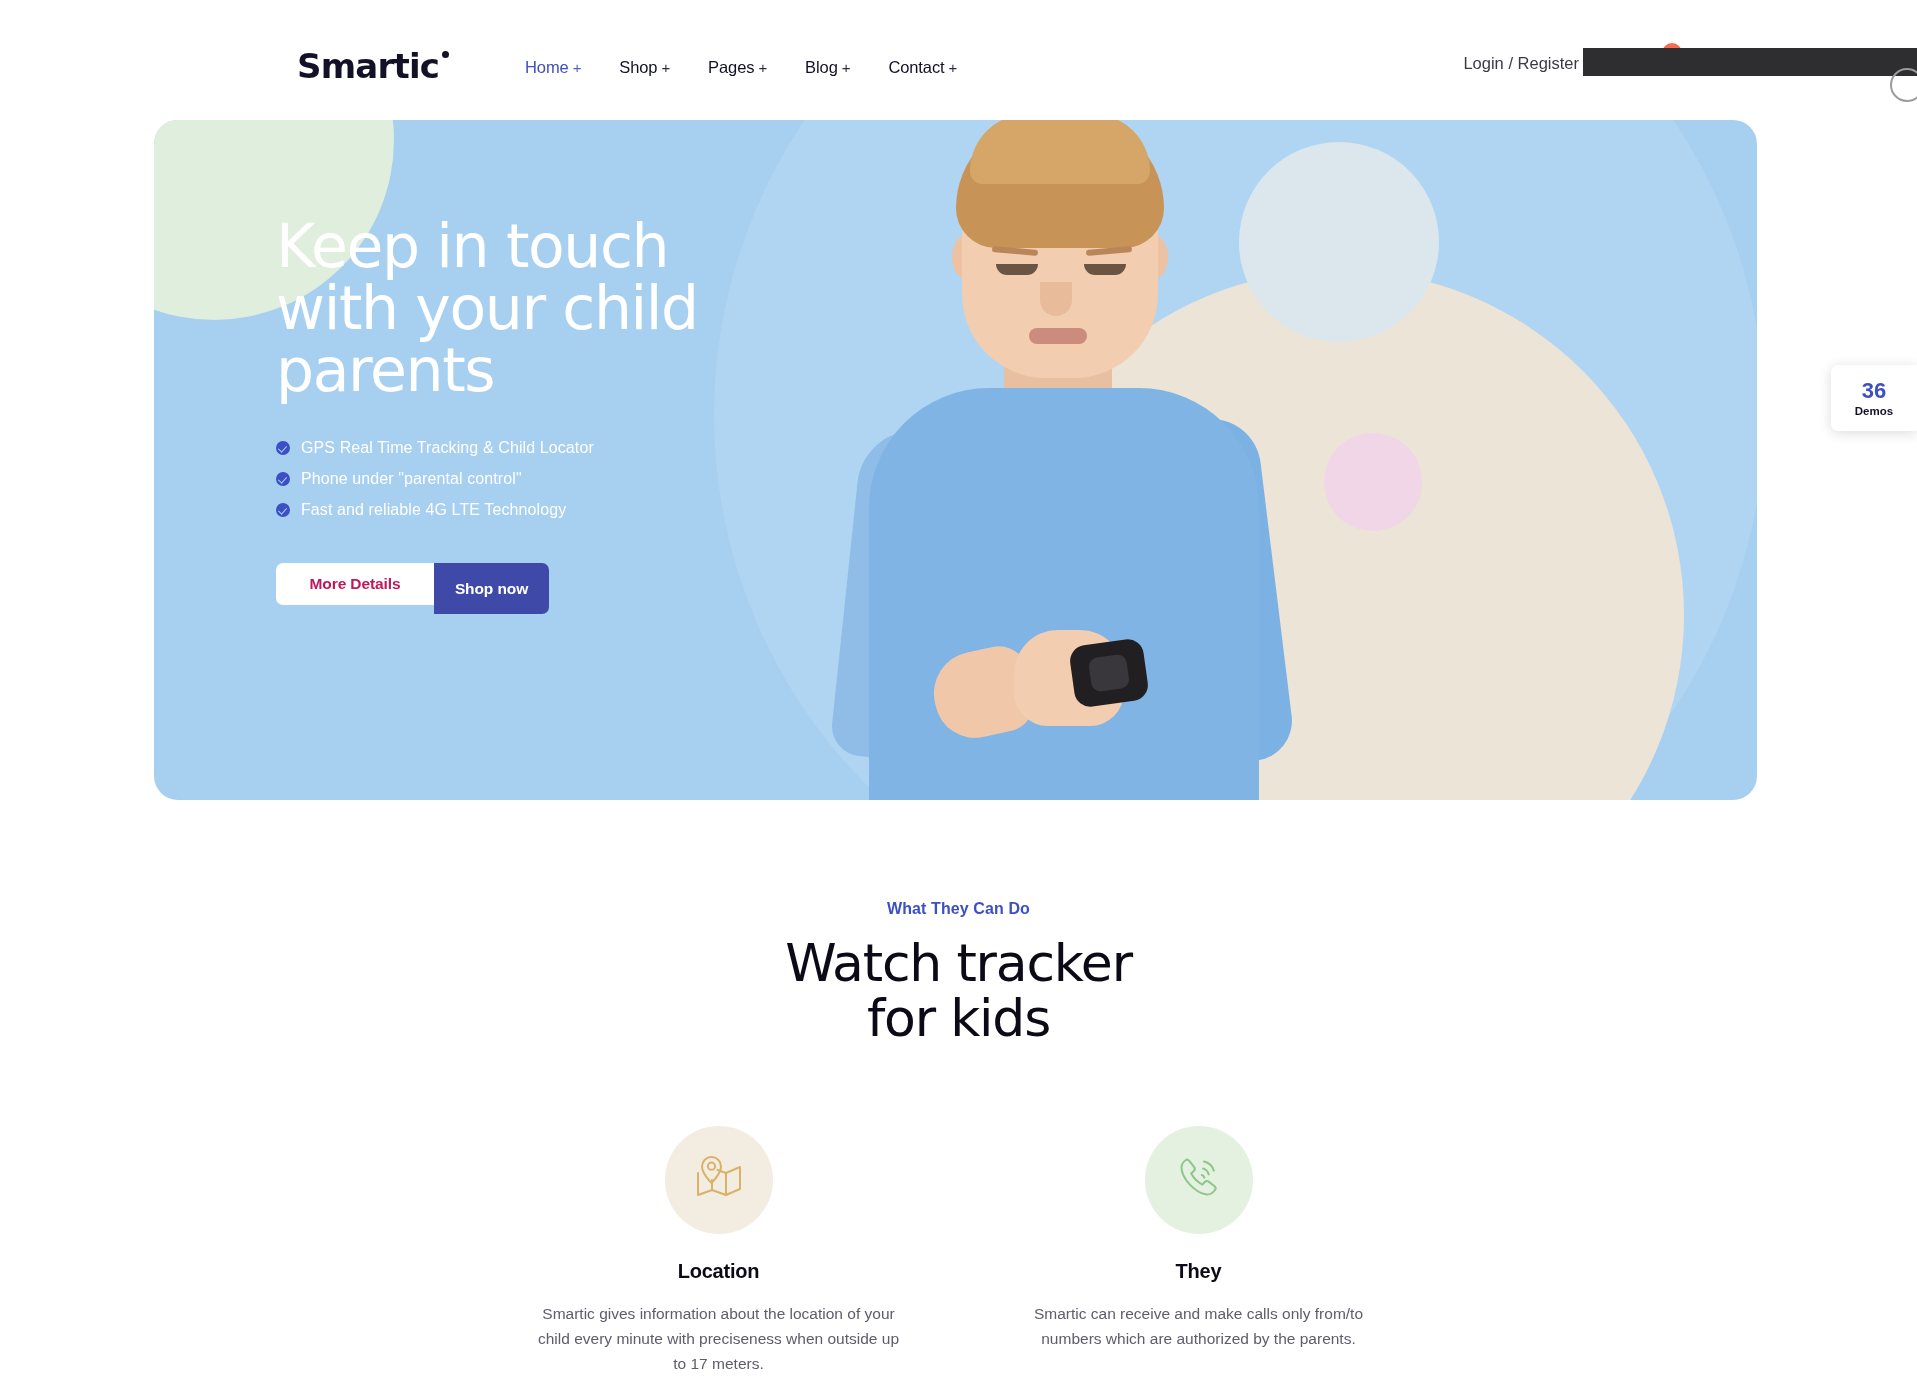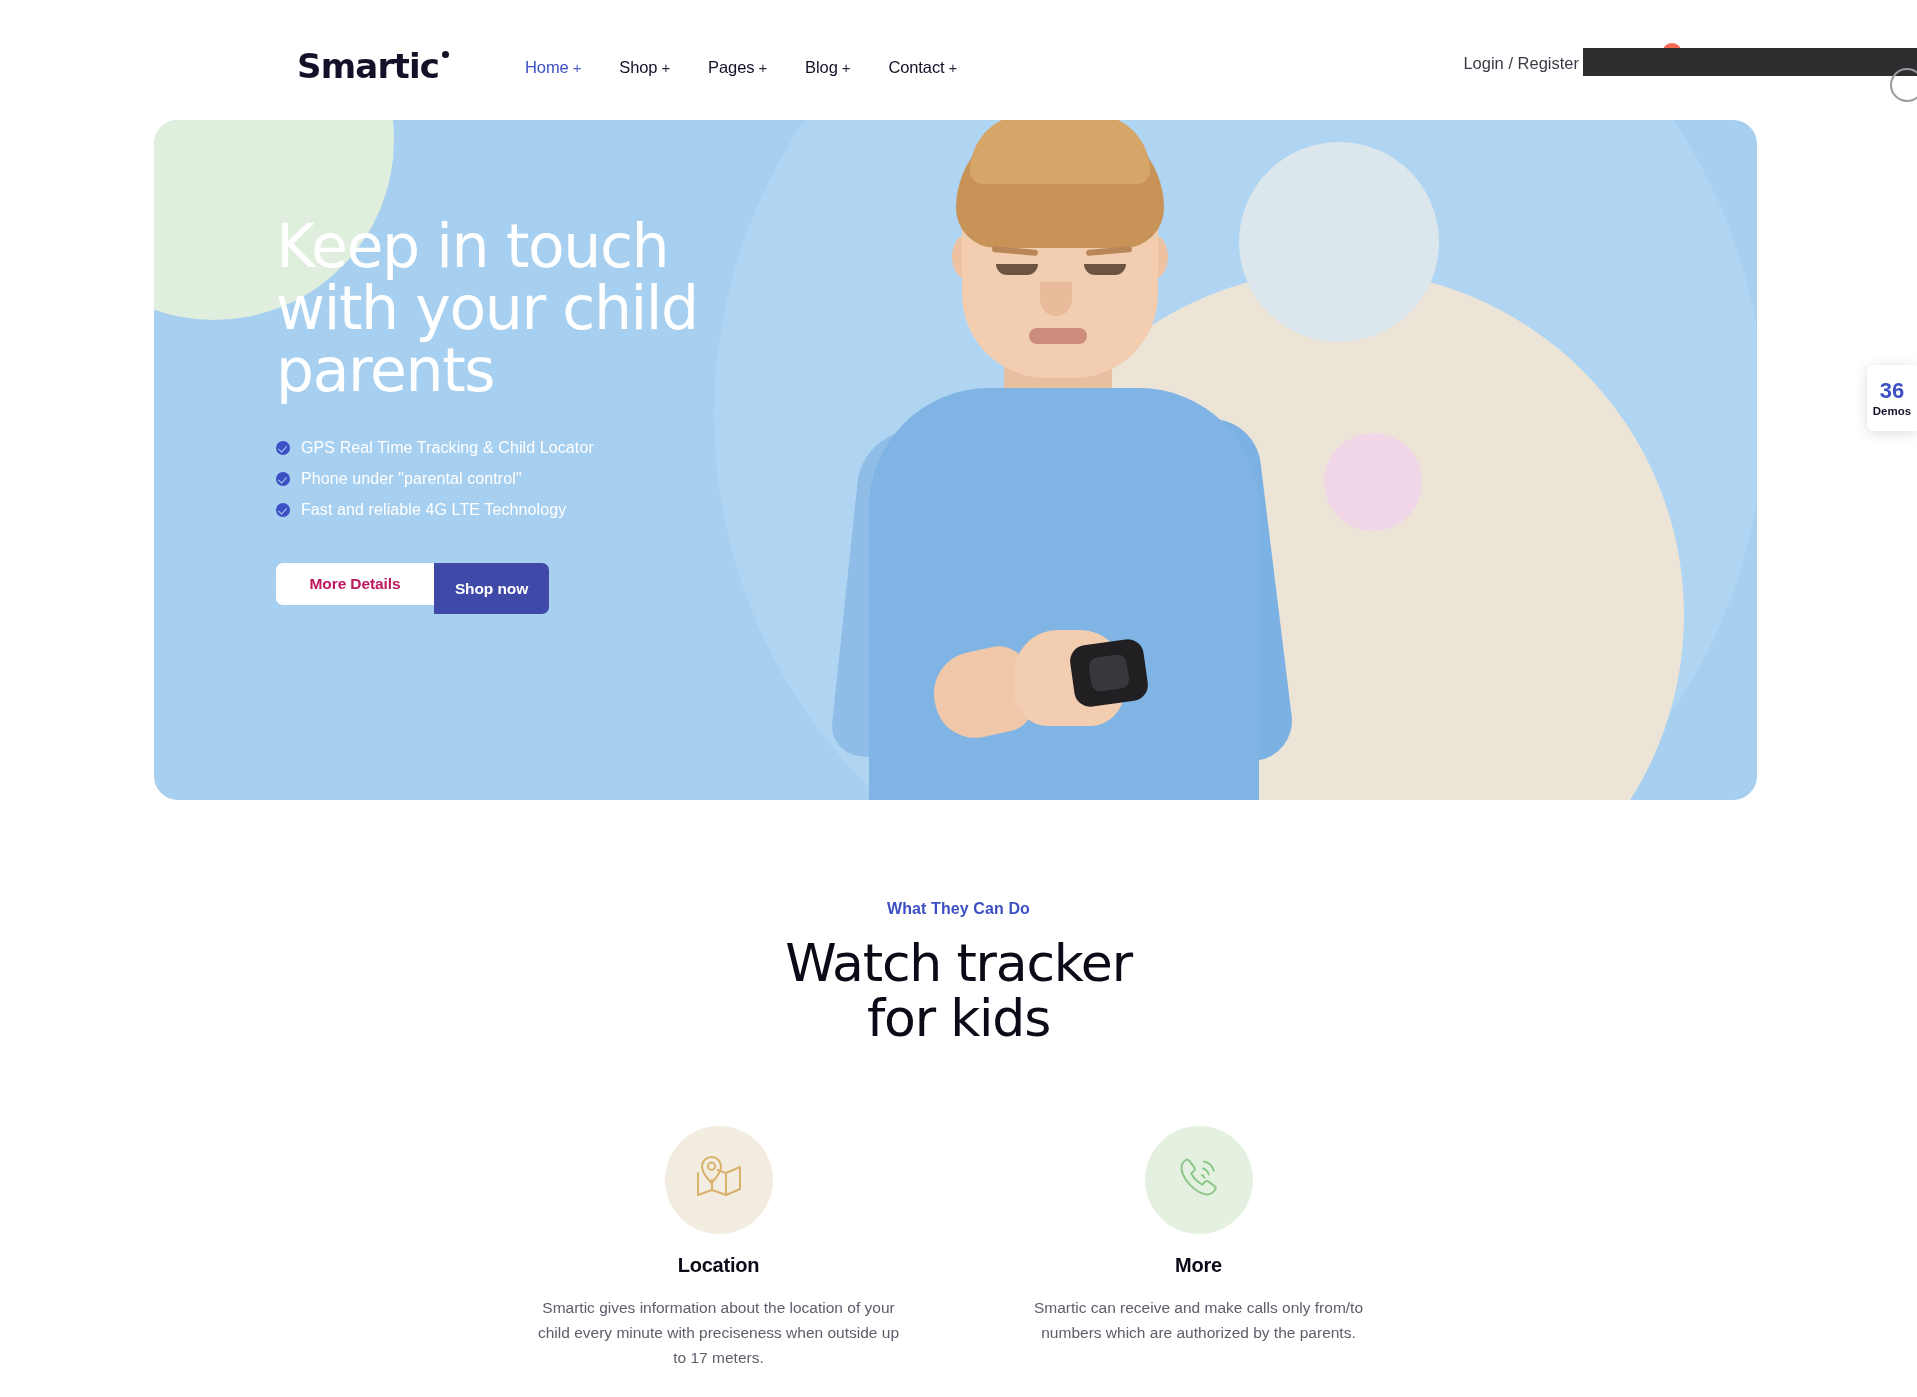--- a/index.html
+++ b/index.html
@@ -211,21 +211,21 @@
     width:158px; height:42px; border-radius:7px 0 0 7px;
   }
   .btn-primary{
     background:#3f4aa8; color:#ffffff;
     width:115px; height:51px; border-radius:0 7px 7px 0;
   }
 
   
   .demos-tab{
     position:absolute; right:0; top:365px;
-    width:50px; height:66px; background:#ffffff;
+    width:86px; height:66px; background:#ffffff;
     border-radius:7px 0 0 7px;
     box-shadow:0 2px 13px rgba(0,0,0,.14);
     display:flex; flex-direction:column;
     align-items:center; justify-content:center;
     cursor:pointer; z-index:45;
   }
   .demos-count{ font-size:22px; font-weight:bold; color:#3c4fc4; line-height:1; }
   .demos-label{ font-size:11.5px; font-weight:bold; color:#121127; margin-top:3px; }
 
   
@@ -244,21 +244,21 @@
   }
   .feature{ width:370px; text-align:center; }
   .feature-circle{
     width:108px; height:108px; border-radius:50%;
     margin:0 auto; display:flex; align-items:center; justify-content:center;
   }
   .fc-location{ background:#f3ece0; }
   .fc-calls{ background:#e4f1e0; }
   .fc-secure{ background:#eedbe8; }
   .feature-name{
-    font-size:20px; font-weight:bold; margin-top:20px;
+    font-size:20px; font-weight:bold; margin-top:26px;
     color:#0b0a16; letter-spacing:-0.2px;
   }
   .feature-desc{
     font-size:15.5px; line-height:1.6; color:#5d5d6b; margin-top:19px;
   }
 </style>
 </head>
 <body>
 
 <header class="site-header">
@@ -406,19 +406,19 @@
       <div class="feature-circle fc-calls">
         <span>
           <svg width="50" height="50" viewBox="0 0 50 50" fill="none" stroke="#8cc78a" stroke-width="2" stroke-linecap="round">
             <path d="M12.5 6.5 C10 8.2 7.5 11.2 7.5 14.5 C7.5 25.5 21.5 40 32.5 41.5 C35.8 41.9 39 39.5 41 37 C42 35.7 41.8 34.3 40.6 33.3 L34.6 28.6 C33.4 27.7 31.8 27.9 30.8 29 L28.4 31.6 C24 29.2 19.6 24.8 17.2 20.4 L19.8 18 C20.9 17 21.1 15.4 20.2 14.2 L15.5 8.2 C14.5 7 13.6 6.8 12.5 6.5 Z"></path>
             <path d="M30 8.5 C34.5 9.5 38.5 13 39.8 17.8"></path>
             <path d="M29 15.5 C31.8 16.3 34 18.6 34.7 21.4"></path>
             <path d="M27.8 22 C29 22.4 30 23.4 30.4 24.6"></path>
           </svg>
         </span>
       </div>
-      <div class="feature-name">More</div>
+      <div class="feature-name">They</div>
       <div class="feature-desc">Smartic can receive and make calls only from/to numbers which are authorized by the parents.</div>
     </div>
 
 
   </div>
 </section>
 
 </body></html>

